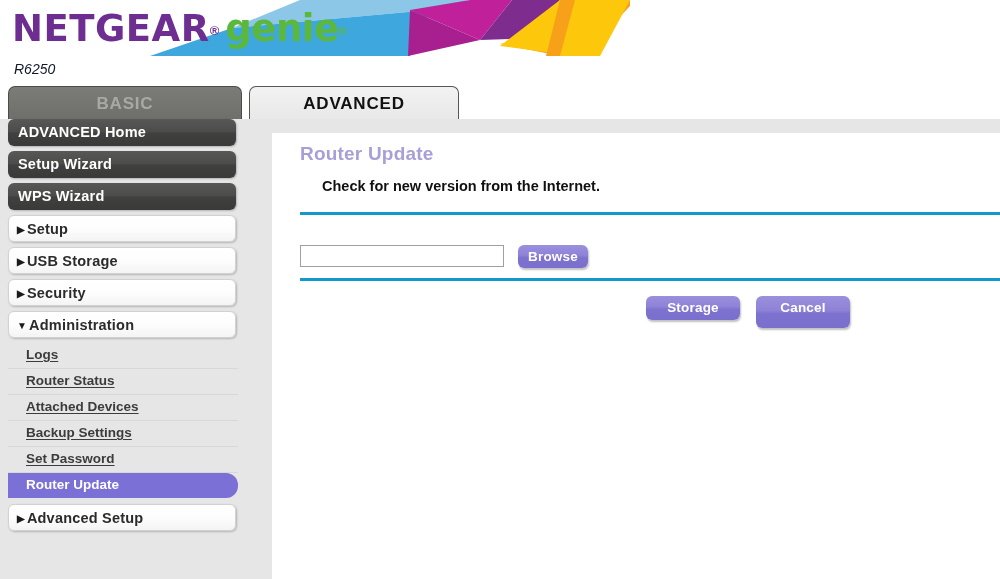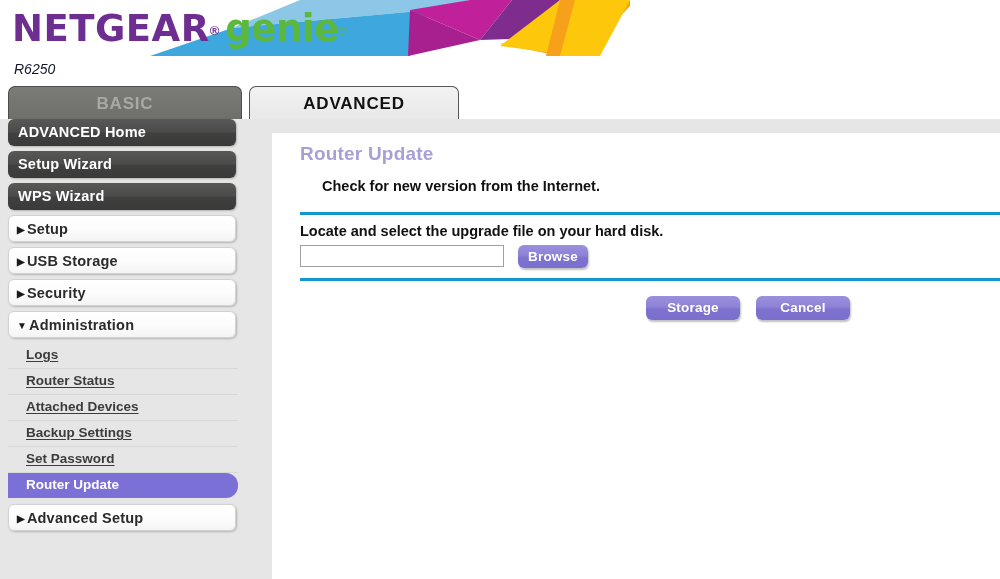--- a/index.html
+++ b/index.html
@@ -291,21 +291,21 @@
     left: 370px;
     top: 163px;
     width: 94px;
     height: 24px;
     line-height: 24px;
   }
   #cancel-btn {
     left: 480px;
     top: 163px;
     width: 94px;
-    height: 24px;
+    height: 32px;
     line-height: 24px;
   }
 </style>
 </head>
 <body>
 
 <div id="header">
 
   <svg id="header-art" viewBox="0 0 630 56" preserveAspectRatio="none">
     <polygon points="150,0 630,0 630,56 0,56" fill="#ffffff"></polygon>
@@ -389,21 +389,20 @@
 
 <div id="content">
   <div id="content-inner">
 
     <div id="page-title">Router Update</div>
 
     <div id="check-text">Check for new version from the Internet.</div>
 
     <div class="hr-blue" id="hr1"></div>
 
-    <div id="locate-text">Locate and select the upgrade file on your hard disk.</div>
 
     <input id="file-input" type="text" placeholder="" value="" style="">
 
     <div class="btn" id="browse-btn">Browse</div>
 
     <div class="hr-blue" id="hr2"></div>
 
     <div class="btn" id="upload-btn">Storage</div>
     <div class="btn" id="cancel-btn">Cancel</div>
 

